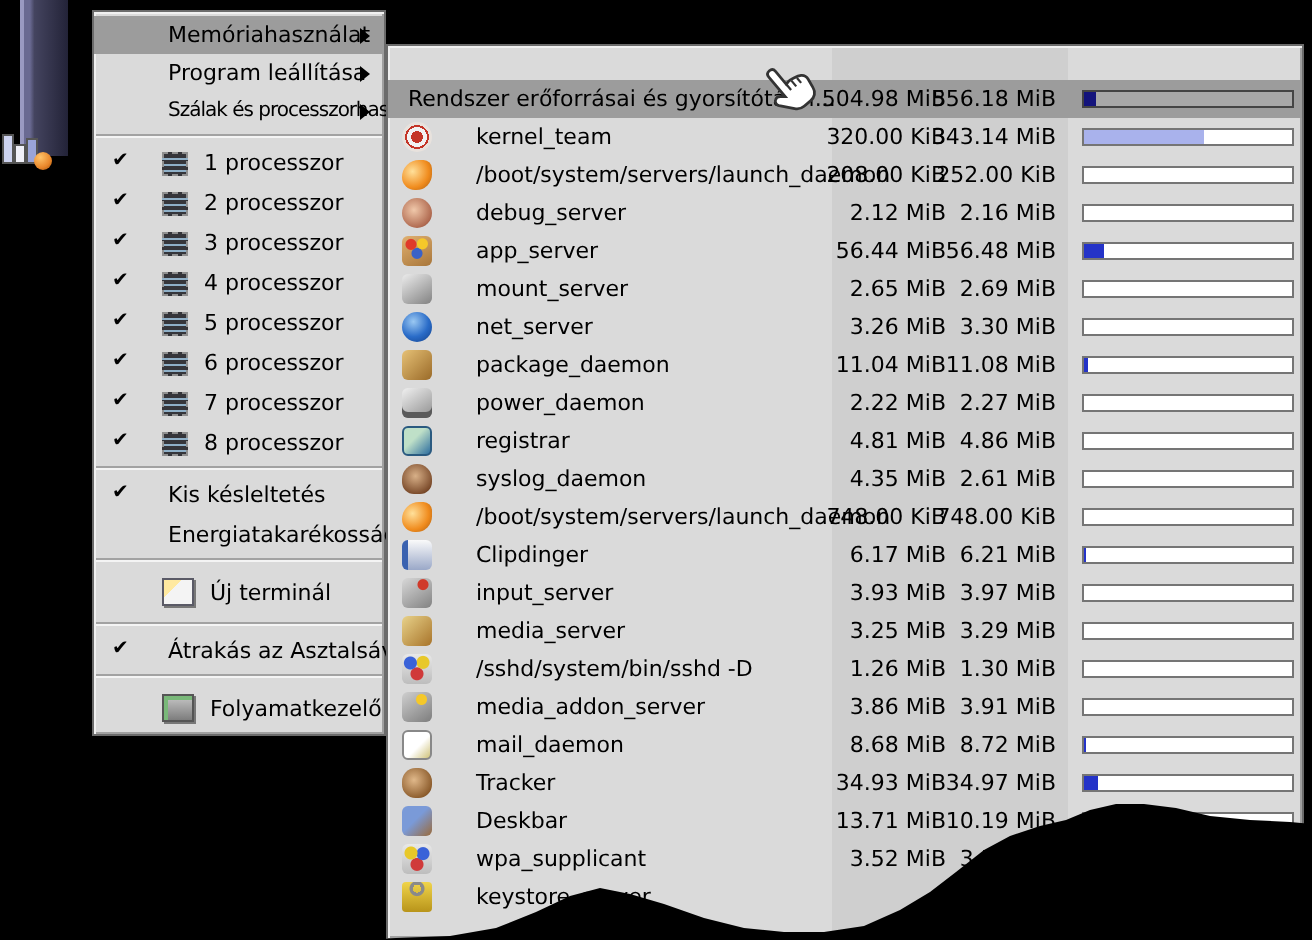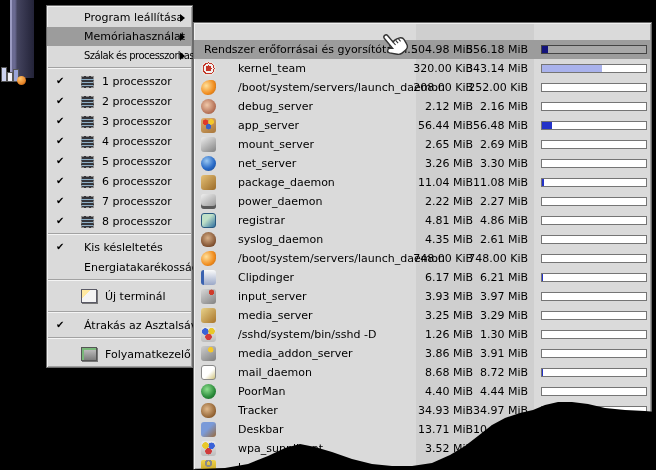--- a/index.html
+++ b/index.html
@@ -111,29 +111,29 @@
   <div class="win-edge"></div>
 
   <div class="tray-icon">
     <span class="b b1"></span>
     <span class="b b2"></span>
     <span class="b b3"></span>
     <span class="dot"></span>
   </div>
 
   <div id="menu" class="panel">
+  <div class="mi hl arrow-item noicon">
+    <span class="chk"></span>
+    <span class="ml">Memóriahasználat</span>
+    <span class="arr"></span>
+  </div>
+
   <div class="mi arrow-item noicon">
     <span class="chk"></span>
     <span class="ml">Program leállítása</span>
-    <span class="arr"></span>
-  </div>
-
-  <div class="mi hl arrow-item noicon">
-    <span class="chk"></span>
-    <span class="ml">Memóriahasználat</span>
     <span class="arr"></span>
   </div>
 
   <div class="mi arrow-item noicon">
     <span class="chk"></span>
     <span class="ml condensed">Szálak és processzorhasználat</span>
     <span class="arr"></span>
   </div>
 
   <div class="msep"></div>
@@ -411,29 +411,20 @@
   <div class="srow">
     <span class="ri ic-mail-icon"></span>
     <span class="rl">mail_daemon</span>
     <span class="rv1">8.68 MiB</span>
     <span class="rv2">8.72 MiB</span>
     <span class="rbar">
       <span class="rfill" style="width: 1.3%; background: rgb(36, 51, 200);"></span>
     </span>
   </div>
 
-  <div class="srow">
-    <span class="ri ic-poorman-icon"></span>
-    <span class="rl">PoorMan</span>
-    <span class="rv1">4.40 MiB</span>
-    <span class="rv2">4.44 MiB</span>
-    <span class="rbar">
-      <span class="rfill" style="width: 0%;"></span>
-    </span>
-  </div>
 
   <div class="srow">
     <span class="ri ic-tracker-icon"></span>
     <span class="rl">Tracker</span>
     <span class="rv1">34.93 MiB</span>
     <span class="rv2">34.97 MiB</span>
     <span class="rbar">
       <span class="rfill" style="width: 6.8%; background: rgb(36, 51, 200);"></span>
     </span>
   </div>

